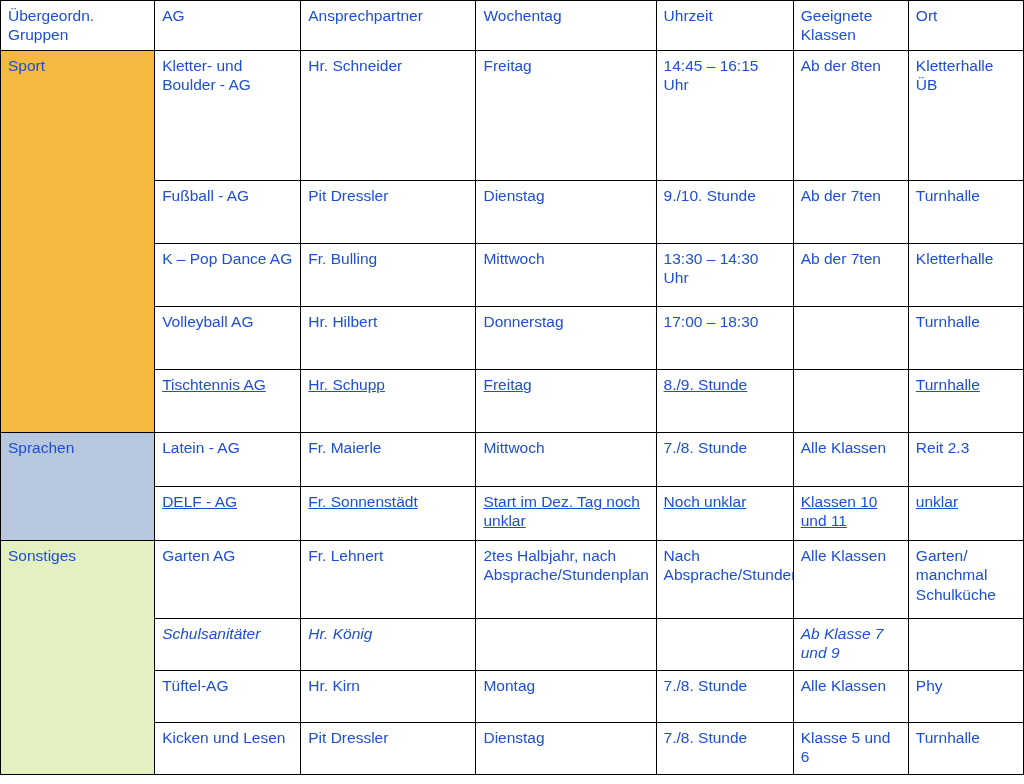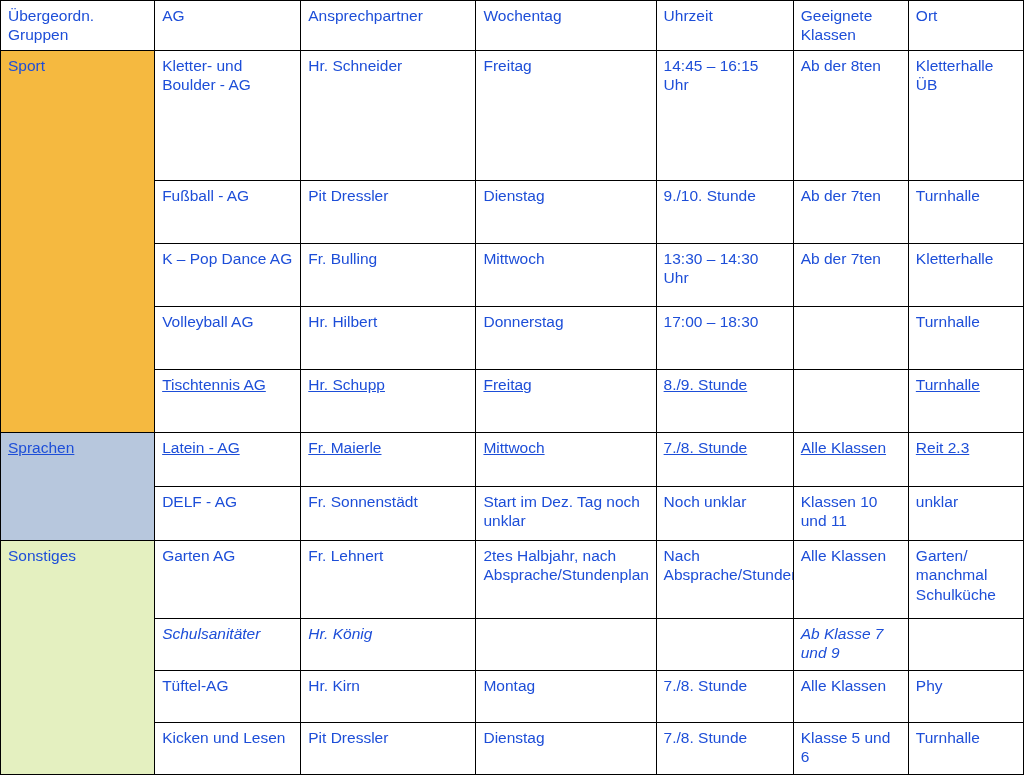--- a/index.html
+++ b/index.html
@@ -107,30 +107,30 @@
         <td>Turnhalle</td>
       </tr>
       <tr style="height: 63px; text-decoration: underline;">
         <td>Tischtennis AG</td>
         <td>Hr. Schupp</td>
         <td>Freitag</td>
         <td>8./9. Stunde</td>
         <td></td>
         <td>Turnhalle</td>
       </tr>
-      <tr style="height: 54px; text-decoration: underline;">
+      <tr style="height: 54px;">
         <td class="grp-cell grp-sprachen" rowspan="2">Sprachen</td>
         <td>Latein - AG</td>
         <td>Fr. Maierle</td>
         <td>Mittwoch</td>
         <td>7./8. Stunde</td>
         <td>Alle Klassen</td>
         <td>Reit 2.3</td>
       </tr>
-      <tr style="height: 54px;">
+      <tr style="height: 54px; text-decoration: underline;">
         <td>DELF - AG</td>
         <td>Fr. Sonnenstädt</td>
         <td>Start im Dez. Tag noch unklar</td>
         <td>Noch unklar</td>
         <td>Klassen 10 und 11</td>
         <td>unklar</td>
       </tr>
       <tr style="height: 78px; padding-left: 46px;">
         <td class="grp-cell grp-sonstiges" rowspan="4">Sonstiges</td>
         <td>Garten AG</td>

